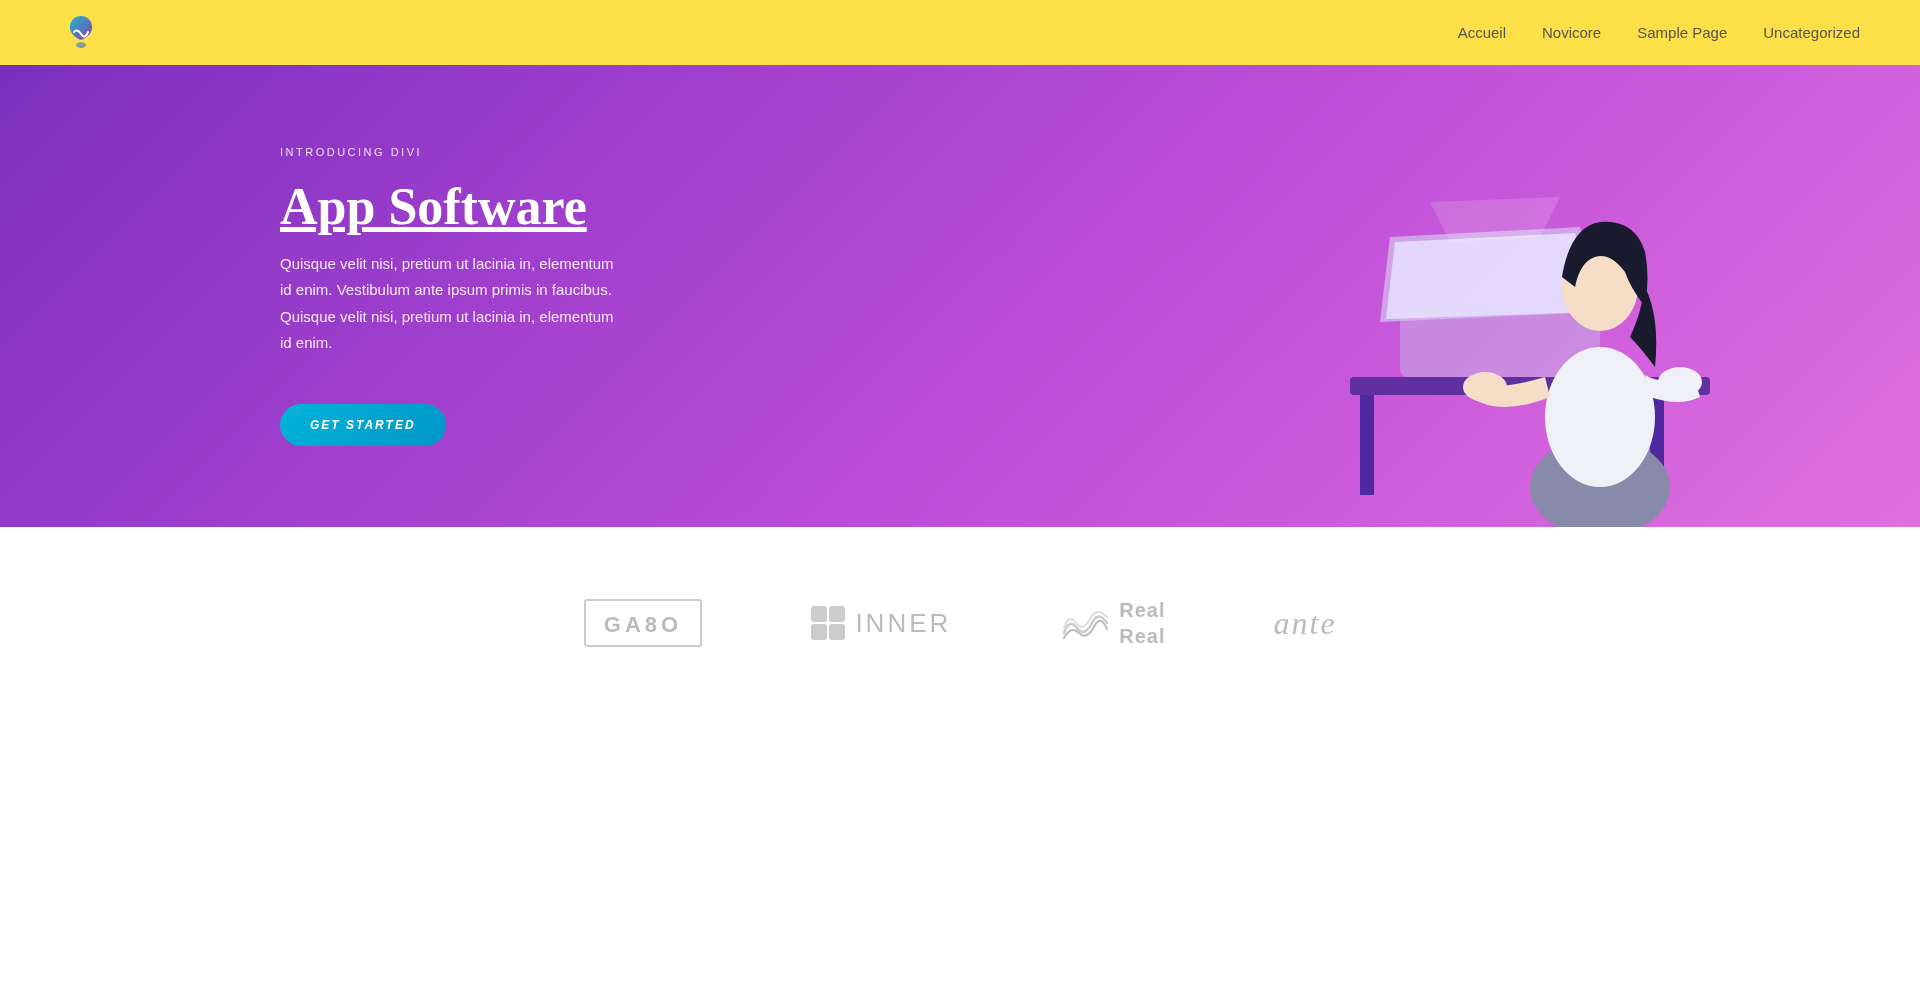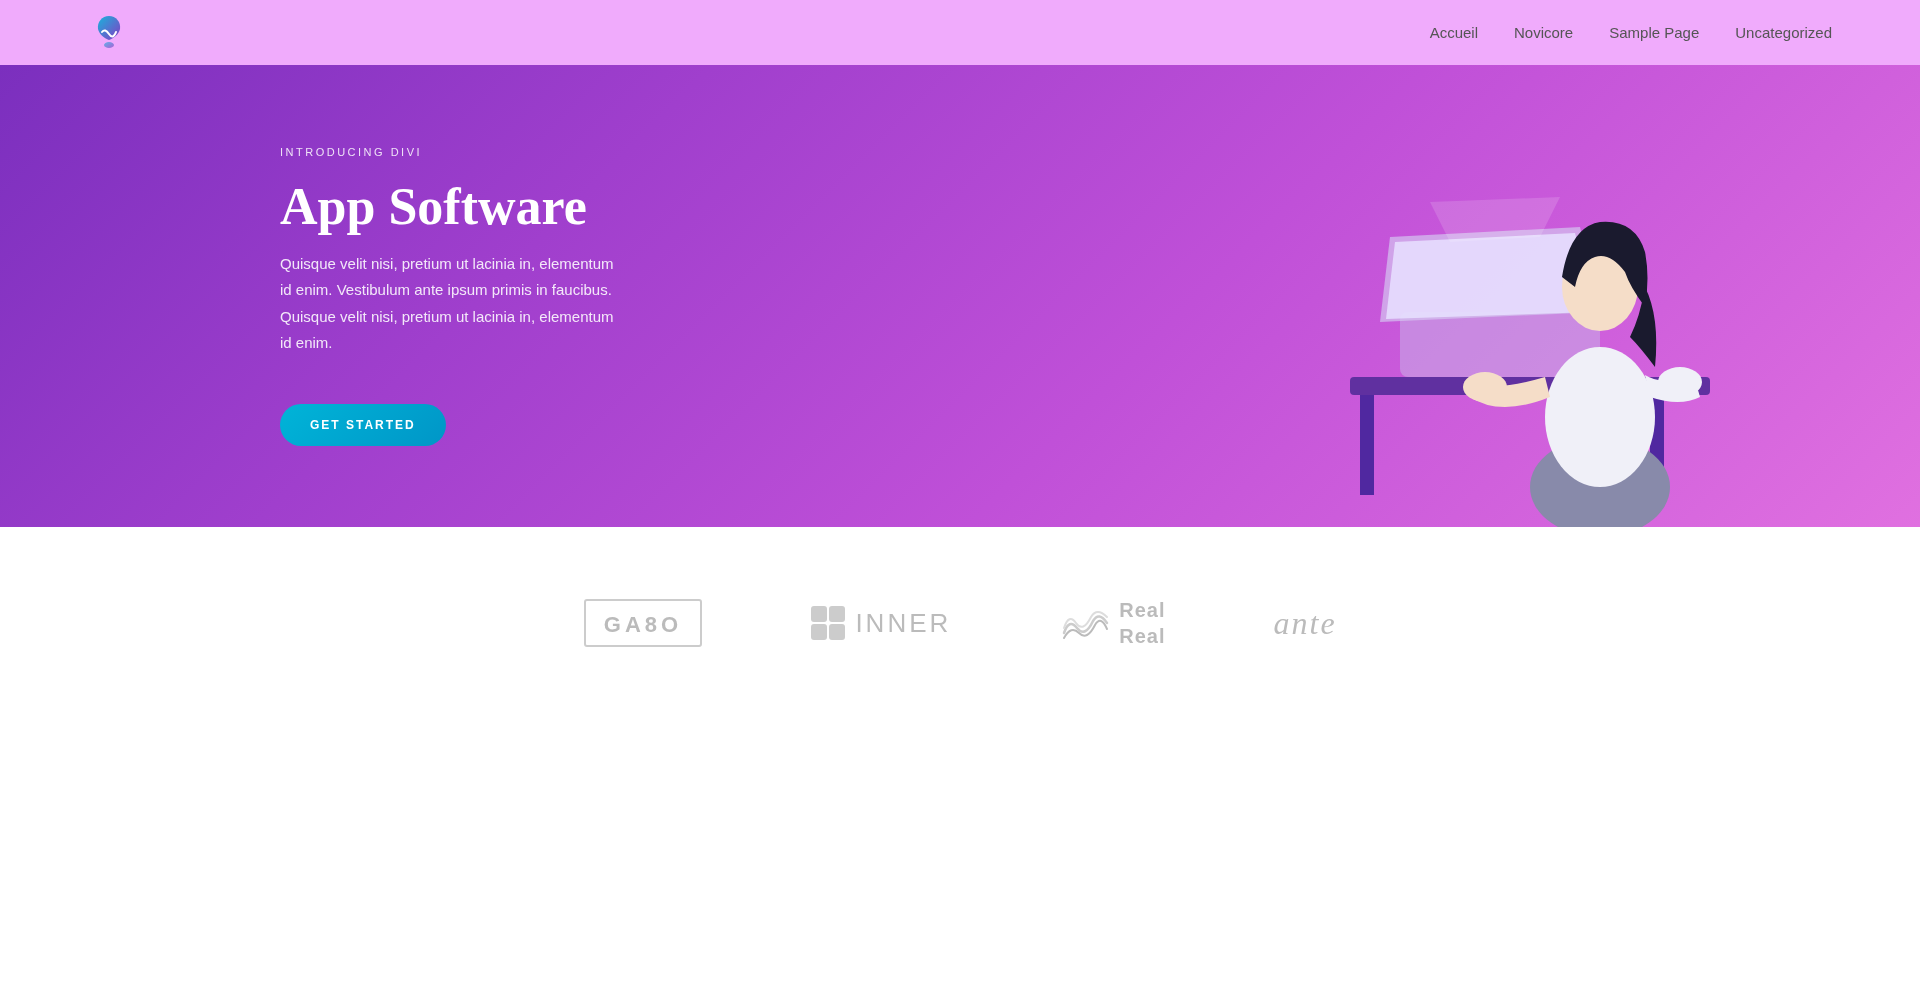--- a/index.html
+++ b/index.html
@@ -6,22 +6,22 @@
     body { font-family: 'Georgia', sans-serif; background: #fff; width: 1920px; }
 
     
     header {
       position: absolute;
       top: 0; left: 0; right: 0;
       z-index: 10;
       display: flex;
       align-items: center;
       justify-content: space-between;
-      padding: 12px 88px;
-      background: #f0abfc;
+      padding: 12px 60px;
+      background: #fde047;
       height: 65px;
     }
     .logo-area {
       display: flex;
       align-items: center;
     }
     .logo-icon {
       width: 42px;
       height: 42px;
     }
@@ -62,20 +62,21 @@
       font-family: Arial, sans-serif;
       margin-bottom: 20px;
     }
     .hero-title {
       font-size: 52px;
       font-weight: 700;
       color: #fff;
       font-family: Georgia, serif;
       margin-bottom: 16px;
       line-height: 1.1;
+      text-decoration: underline;
     }
     .hero-desc {
       font-size: 15px;
       color: rgba(255,255,255,0.88);
       line-height: 1.75;
       font-family: Arial, sans-serif;
       margin-bottom: 48px;
     }
     .btn-get-started {
       display: inline-block;
@@ -83,20 +84,21 @@
       color: #fff;
       font-size: 12px;
       font-weight: 700;
       letter-spacing: 2px;
       text-transform: uppercase;
       padding: 14px 30px;
       border-radius: 30px;
       border: none;
       cursor: pointer;
       font-family: Arial, sans-serif;
+      font-style: italic;
     }
 
     
     .hero-illustration {
       position: absolute;
       right: 200px;
       bottom: 0;
       width: 420px;
       height: 470px;
     }

